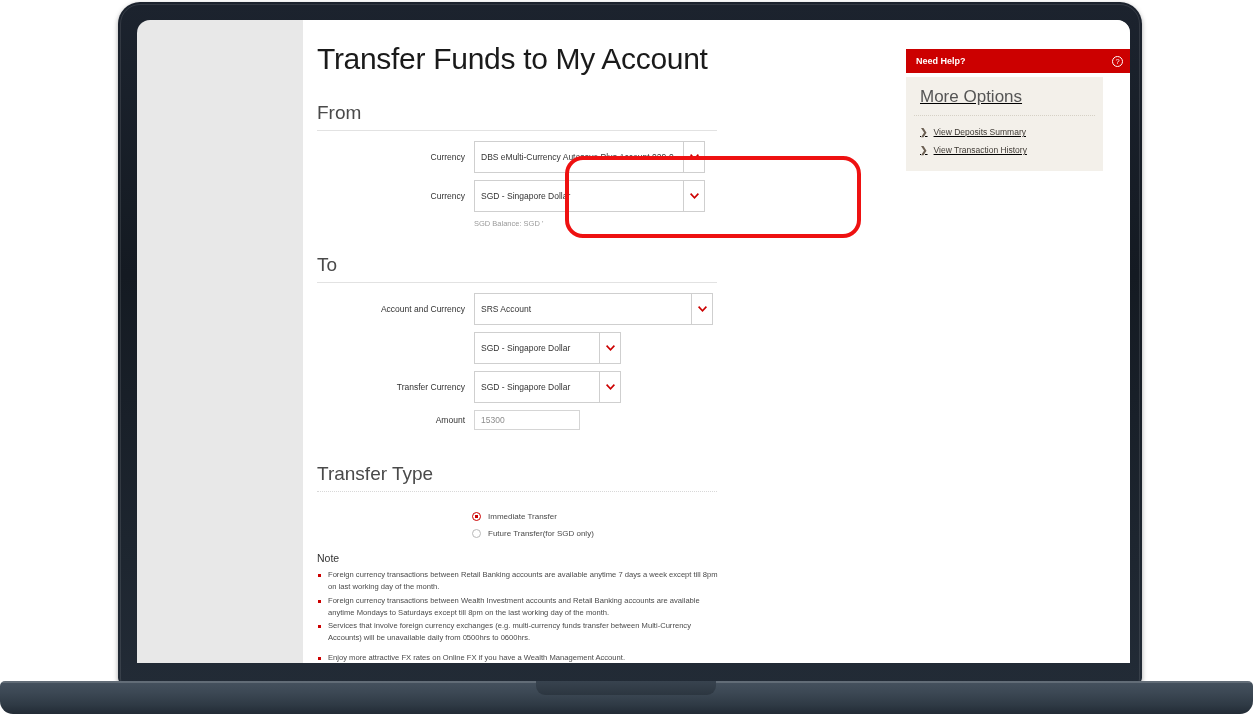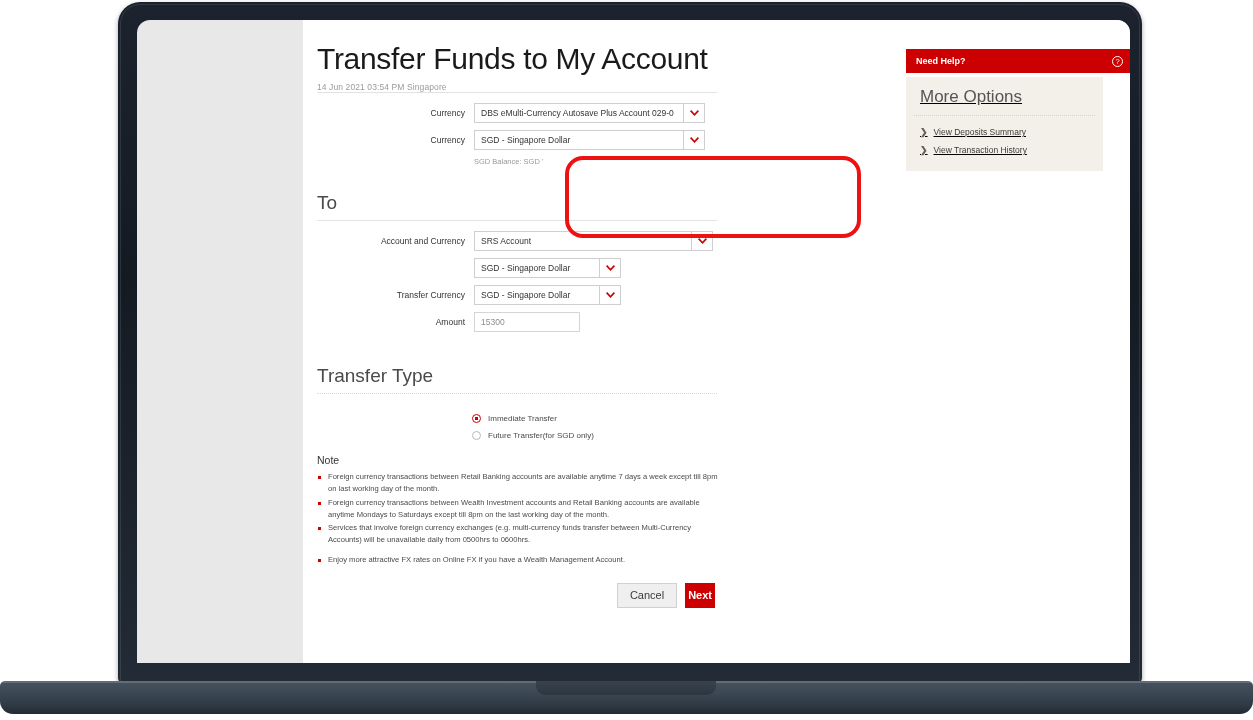--- a/index.html
+++ b/index.html
@@ -136,21 +136,21 @@
     text-align: right;
     padding-right: 9px;
     white-space: nowrap;
   }
   .lbl-w-from { width: 148px; }
   .lbl-w-to   { width: 148px; }
 
   .select-box {
     display: flex;
     align-items: stretch;
-    height: 20px;
+    height: 32px;
   }
   .select-value {
     border: 1px solid #cfcfcf;
     background: #ffffff;
     font-size: 8.5px;
     color: #333333;
     display: flex;
     align-items: center;
     padding: 0 6px;
     box-sizing: border-box;
@@ -384,22 +384,22 @@
 
   <div class="laptop-lid"></div>
 
   <div class="laptop-screen">
 
     <div class="page-white">
 
       <div class="content-col">
 
         <h1 class="page-title">Transfer Funds to My Account</h1>
-        <p class="page-timestamp">14 Jun 2021 03:54 PM Singapore</p>
-
+
+        <h2 class="section-head">From</h2>
         <div class="section-rule"></div>
 
         <div class="field-row">
           <div class="field-label lbl-w-from">Currency</div>
           <div class="select-box">
             <div class="select-value w-acct">DBS eMulti-Currency Autosave Plus Account 029-0</div>
             <div class="select-caret">
               <svg class="caret-svg" width="9" height="6" viewBox="0 0 9 6">
                   <path d="M0.6 0.6 L4.5 4.8 L8.4 0.6" stroke="#cc0000" stroke-width="1.6" fill="none"></path>
                 </svg>

